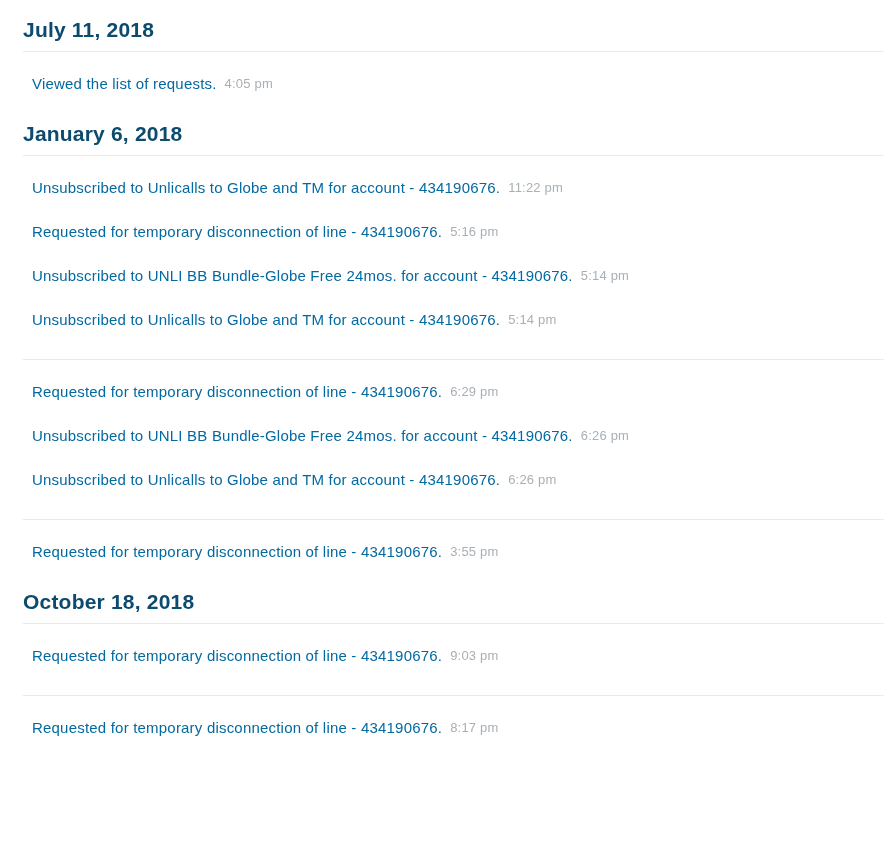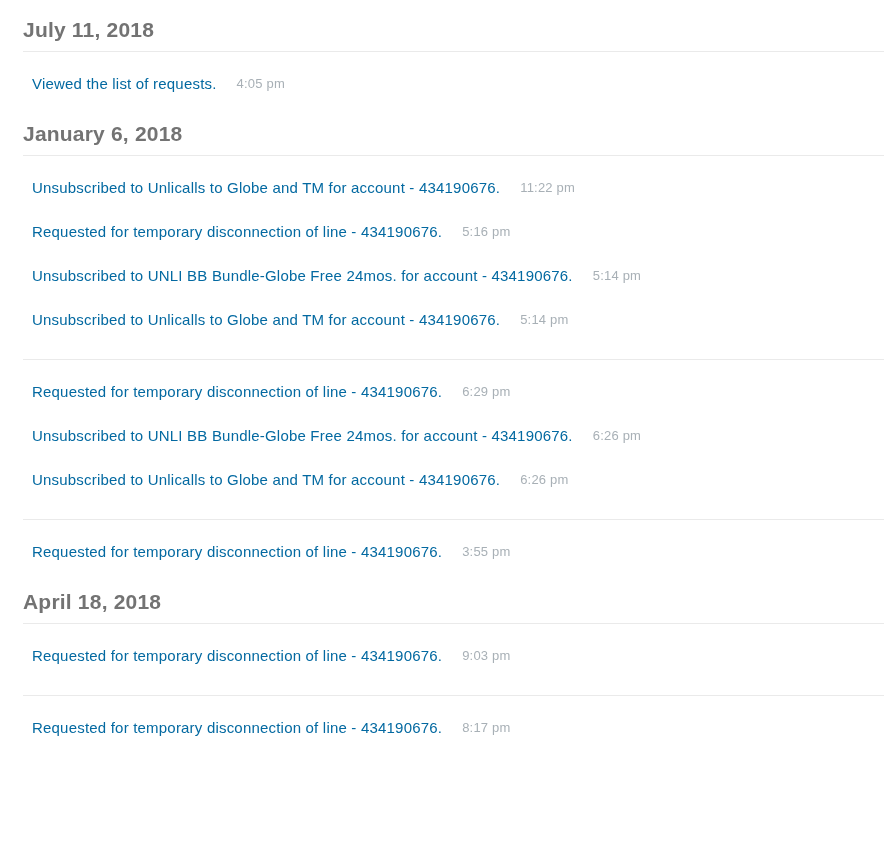--- a/index.html
+++ b/index.html
@@ -19,21 +19,21 @@
   .log-section {
     padding-top: 18px;
   }
   .log-section:first-child {
     padding-top: 0;
   }
   .date-heading {
     font-size: 21px;
     line-height: 22px;
     font-weight: 700;
-    color: #737373;
+    color: #0c4a6e;
     margin: 0 0 10px 0;
     letter-spacing: 0.2px;
   }
   .section-divider {
     border: none;
     border-top: 1px solid #eaeaea;
     margin: 0;
     height: 0;
   }
   .entries {
@@ -46,21 +46,21 @@
     padding-left: 9px;
   }
   .entry-text {
     font-size: 15px;
     color: #0369a1;
     letter-spacing: 0.2px;
   }
   .entry-time {
     font-size: 13px;
     color: #a8b0b6;
-    margin-left: 20px;
+    margin-left: 8px;
     letter-spacing: 0.2px;
   }
 </style>
 </head>
 <body>
 
 <div class="activity-log" id="activity-log">
   <div class="log-section">
     <h2 class="date-heading">July 11, 2018</h2>
     <hr class="section-divider">
@@ -122,21 +122,21 @@
     <hr class="section-divider">
     <div class="entries">
   <div class="entry-row">
     <span class="entry-text">Requested for temporary disconnection of line - 434190676.</span>
     <span class="entry-time">3:55 pm</span>
   </div>
 </div>
   </div>
 
   <div class="log-section">
-    <h2 class="date-heading">April 18, 2018</h2>
+    <h2 class="date-heading">October 18, 2018</h2>
     <hr class="section-divider">
     <div class="entries">
   <div class="entry-row">
     <span class="entry-text">Requested for temporary disconnection of line - 434190676.</span>
     <span class="entry-time">9:03 pm</span>
   </div>
 </div>
   </div>
 
   <div class="log-section">

